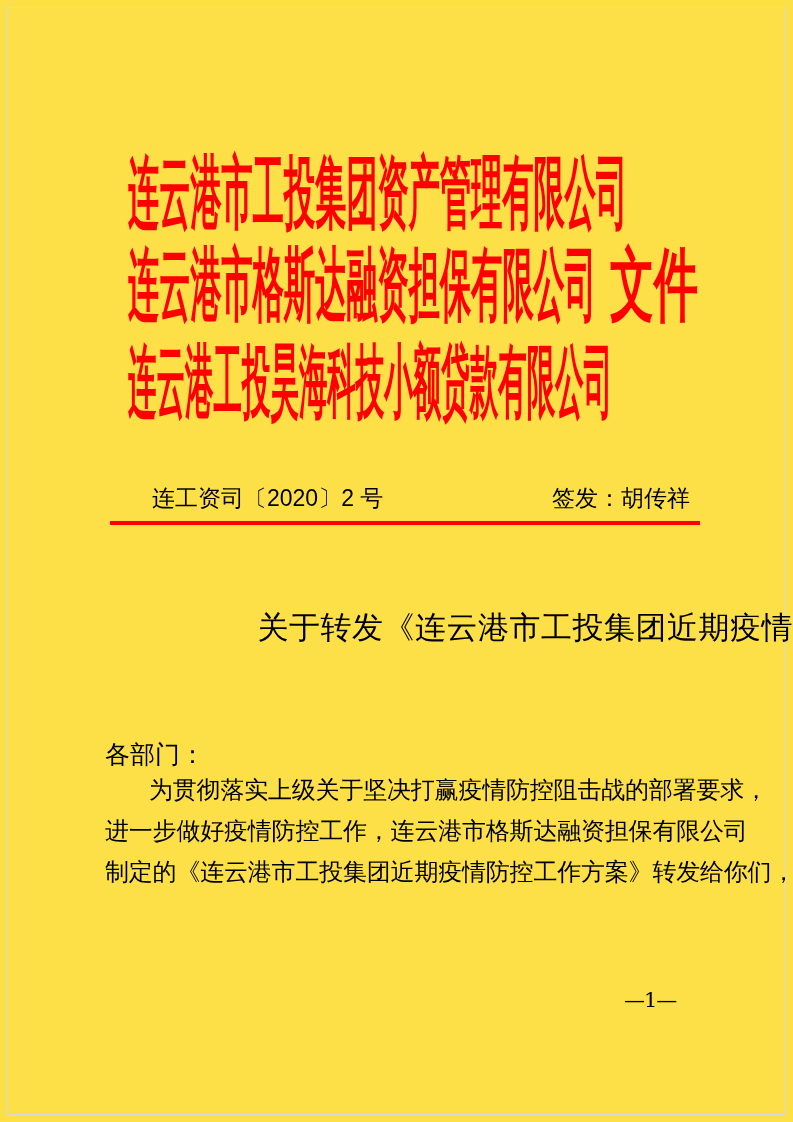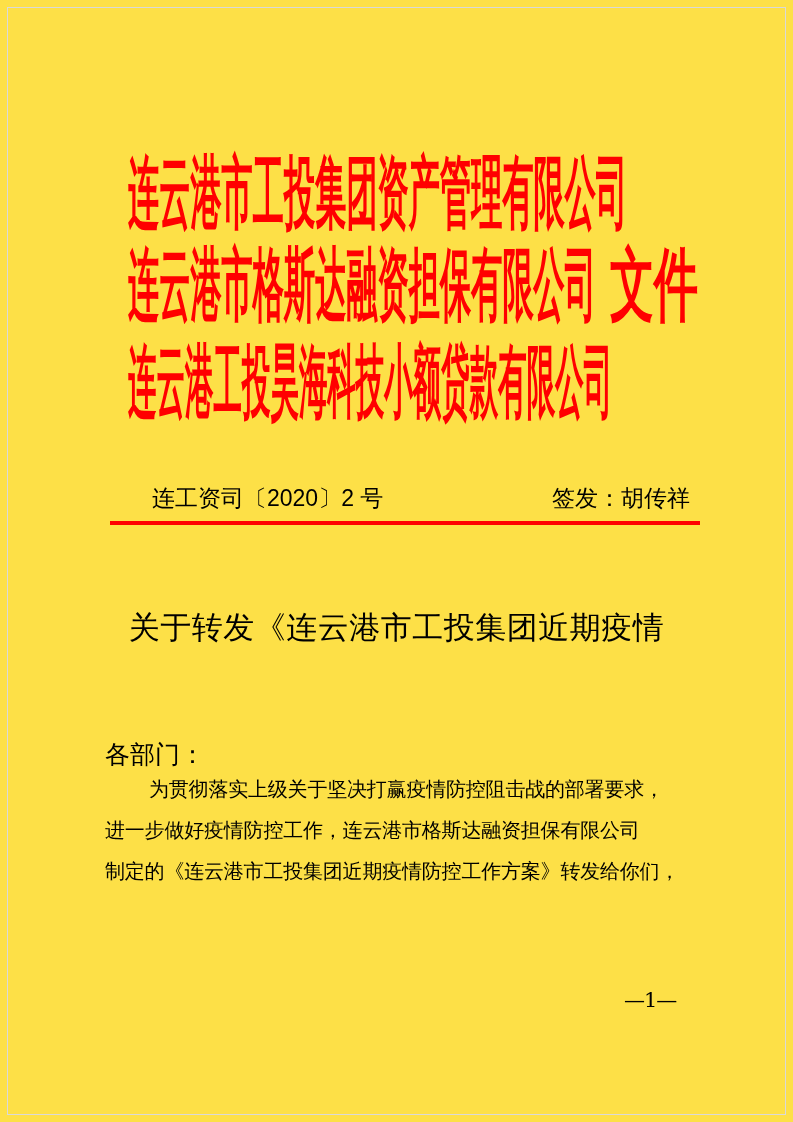--- a/index.html
+++ b/index.html
@@ -85,42 +85,42 @@
     height: 4px;
     background: #ff0000;
   }
 
   
   .doc-title {
     position: absolute;
     left: 0;
     top: 606px;
     width: 100%;
-    text-align: center;
+    text-align: right;
     font-size: 31px;
     line-height: 43px;
     font-weight: 500;
     letter-spacing: 0.5px;
   }
 
   
   .salutation {
     position: absolute;
     left: 105px;
     top: 740px;
     font-size: 25px;
     line-height: 28px;
     white-space: nowrap;
   }
   .paragraph {
     position: absolute;
     left: 105px;
     top: 769px;
     width: 600px;
-    font-size: 20px;
+    font-size: 24px;
     line-height: 41px;
     letter-spacing: -0.2px;
   }
   .paragraph .para-line { white-space: nowrap; }
   .paragraph .para-line.indent { text-indent: 44px; }
 
   
   .page-number {
     position: absolute;
     left: 624px;

